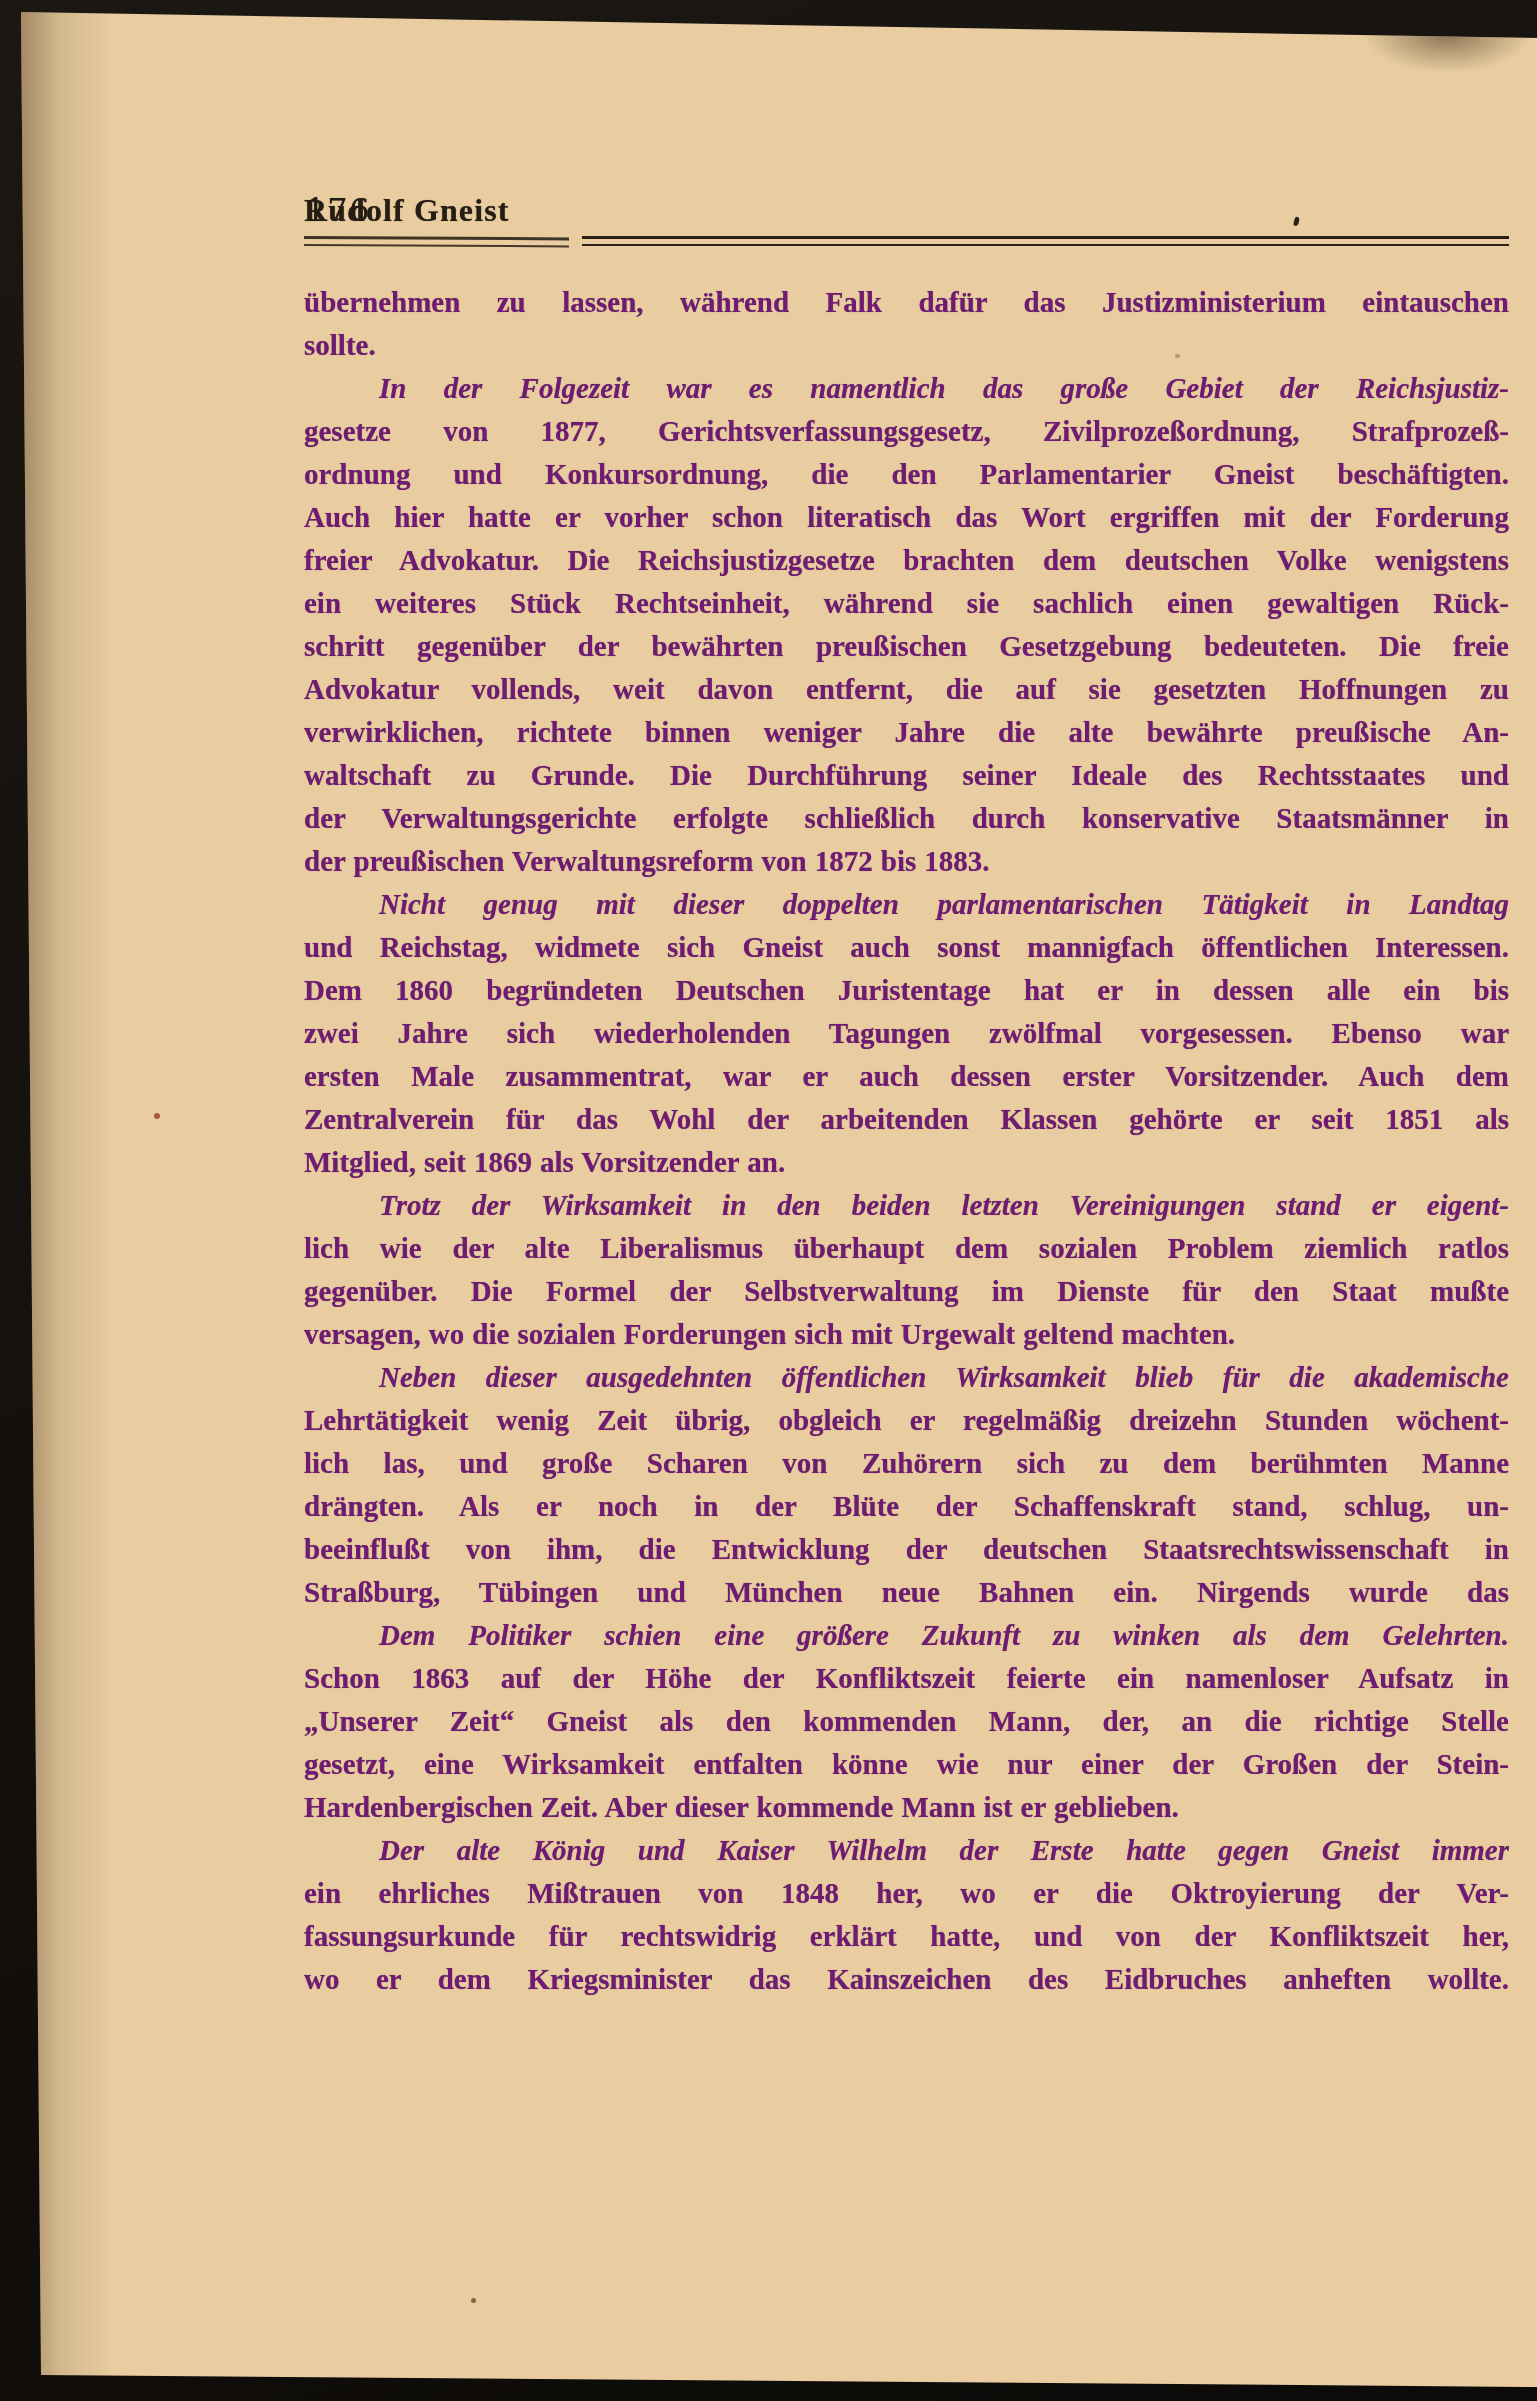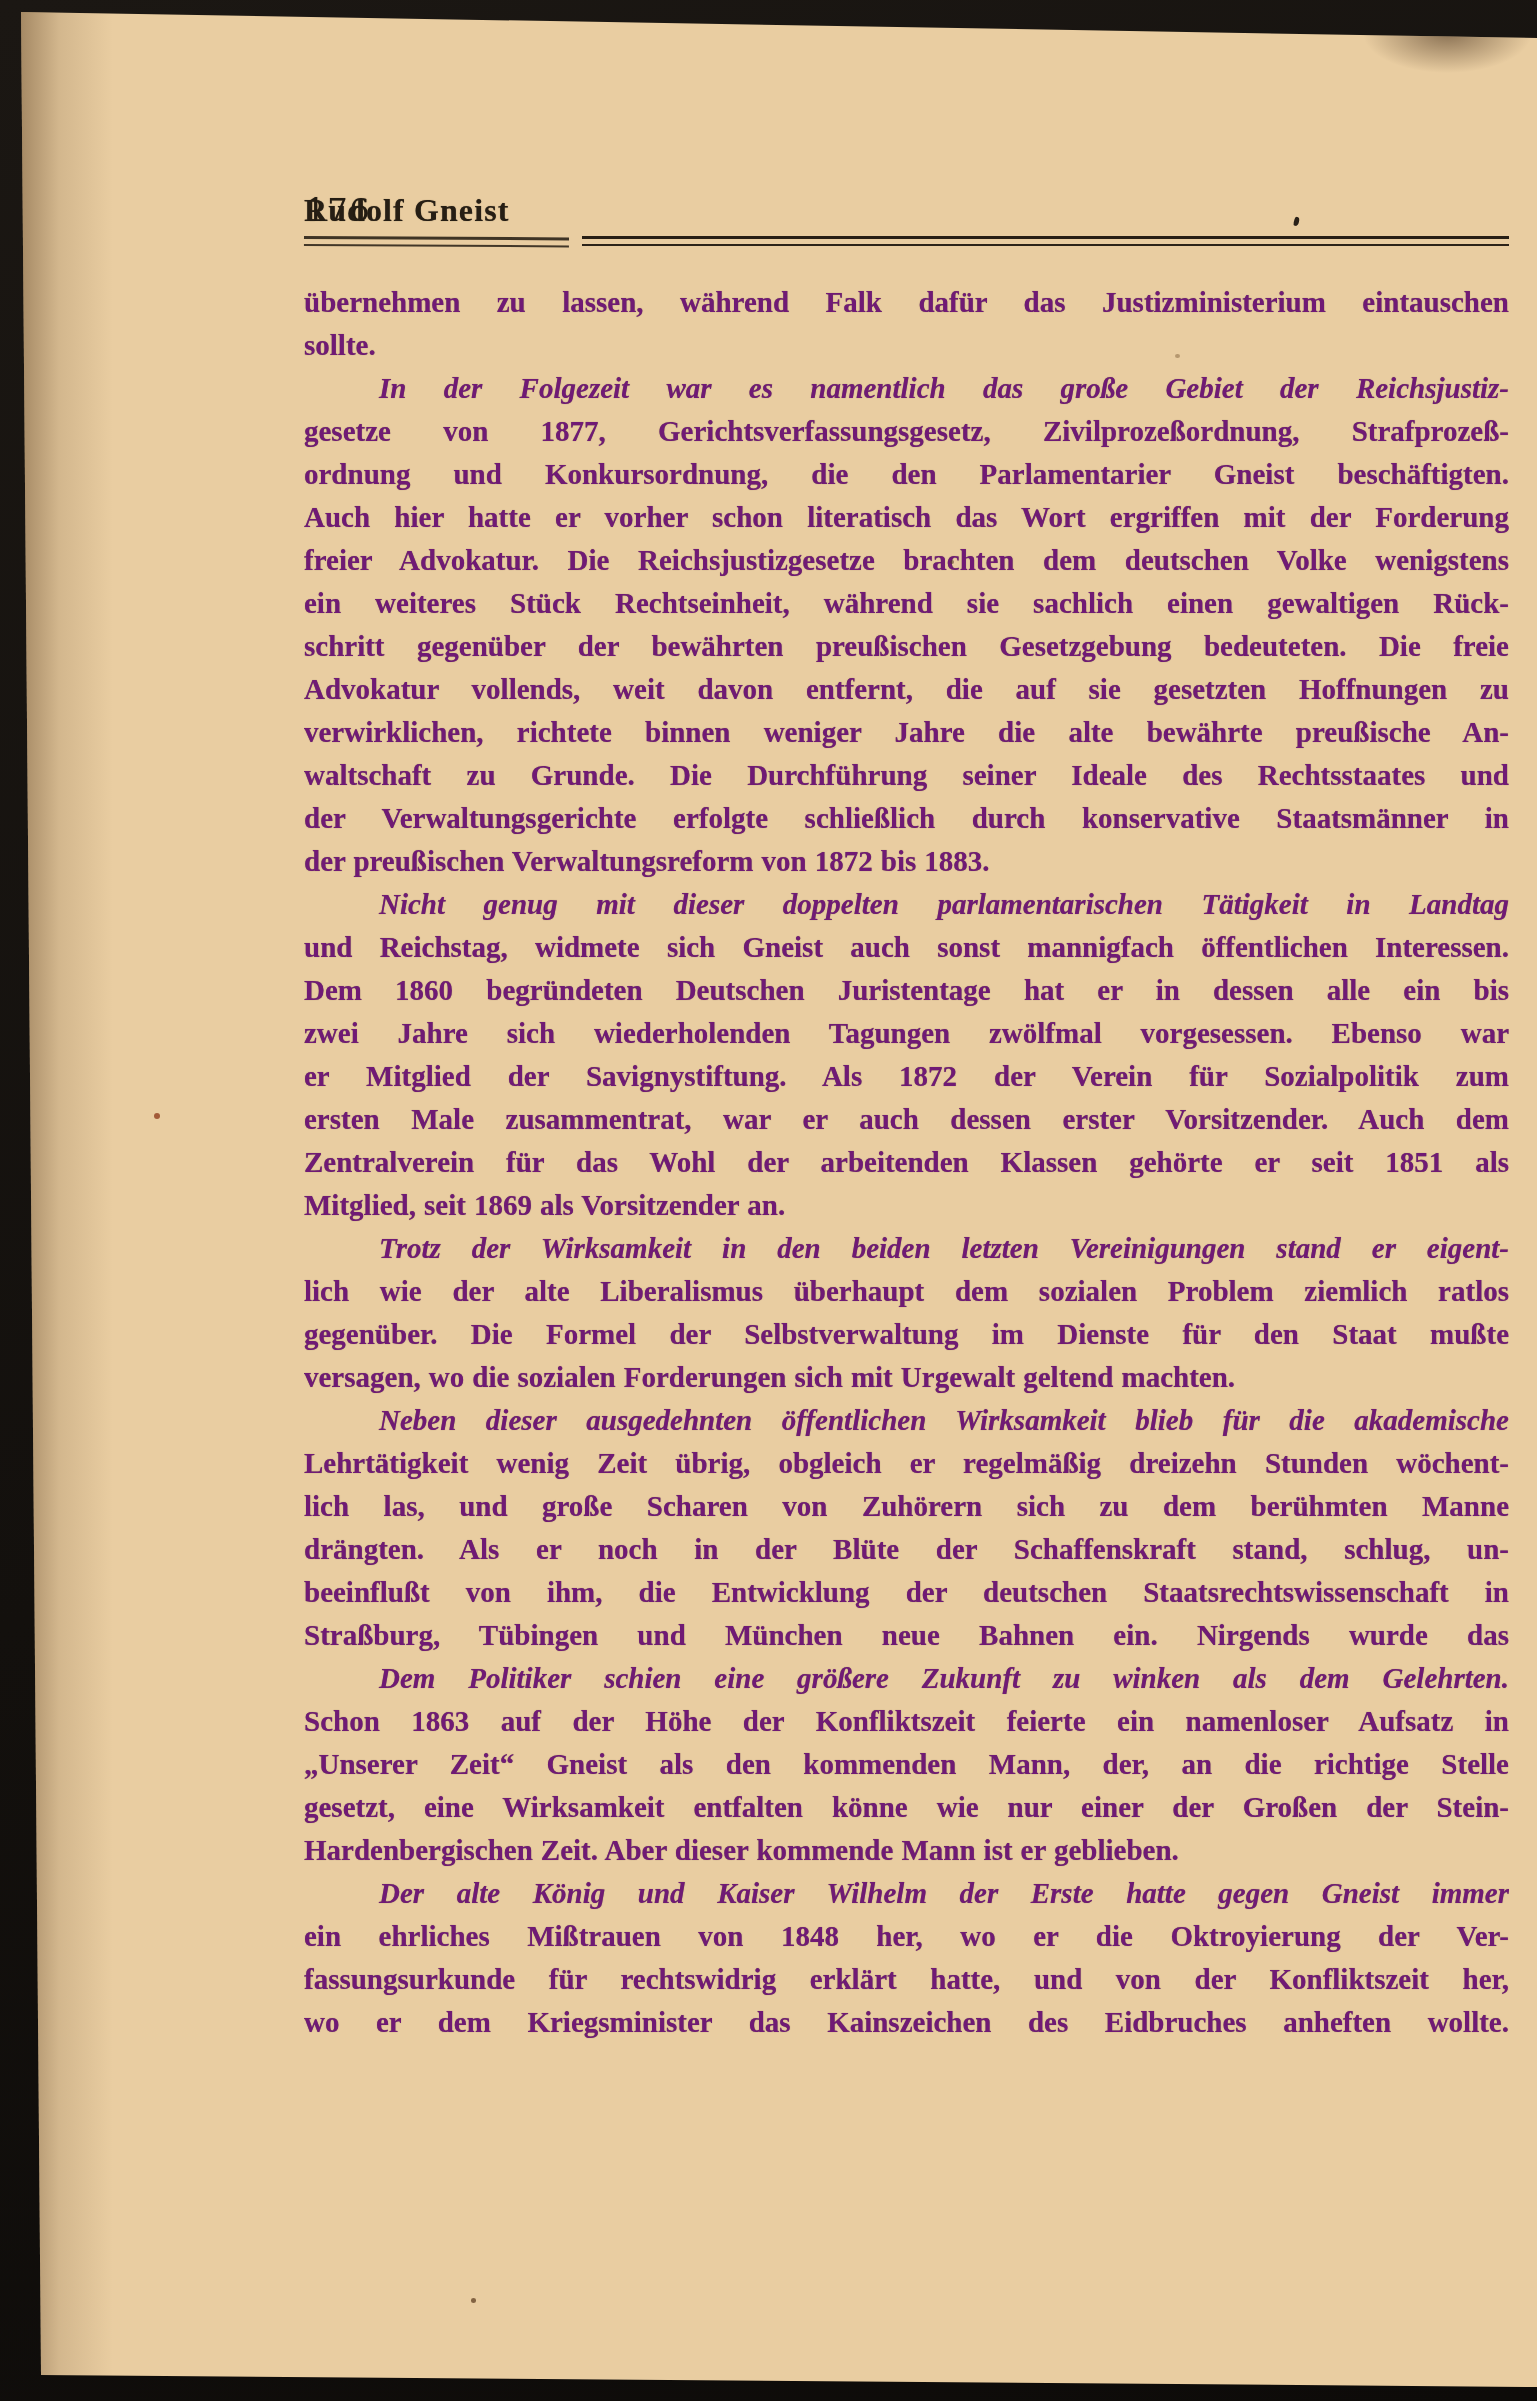--- a/index.html
+++ b/index.html
@@ -102,21 +102,20 @@
       <div class="ln">schritt gegenüber der bewährten preußischen Gesetzgebung bedeuteten.  Die freie</div>
       <div class="ln">Advokatur vollends, weit davon entfernt, die auf sie gesetzten Hoffnungen zu</div>
       <div class="ln">verwirklichen, richtete binnen weniger Jahre die alte bewährte preußische An-</div>
       <div class="ln">waltschaft zu Grunde.  Die Durchführung seiner Ideale des Rechtsstaates und</div>
       <div class="ln">der Verwaltungsgerichte erfolgte schließlich durch konservative Staatsmänner in</div>
       <div class="ln end">der preußischen Verwaltungsreform von 1872 bis 1883.</div>
       <div class="ln ind">Nicht genug mit dieser doppelten parlamentarischen Tätigkeit in Landtag</div>
       <div class="ln">und Reichstag, widmete sich Gneist auch sonst mannigfach öffentlichen Interessen.</div>
       <div class="ln">Dem 1860 begründeten Deutschen Juristentage hat er in dessen alle ein bis</div>
       <div class="ln">zwei Jahre sich wiederholenden Tagungen zwölfmal vorgesessen.  Ebenso war</div>
-      <div class="ln">er Mitglied der Savignystiftung.  Als 1872 der Verein für Sozialpolitik zum</div>
       <div class="ln">ersten Male zusammentrat, war er auch dessen erster Vorsitzender.  Auch dem</div>
       <div class="ln">Zentralverein für das Wohl der arbeitenden Klassen gehörte er seit 1851 als</div>
       <div class="ln end">Mitglied, seit 1869 als Vorsitzender an.</div>
       <div class="ln ind">Trotz der Wirksamkeit in den beiden letzten Vereinigungen stand er eigent-</div>
       <div class="ln">lich wie der alte Liberalismus überhaupt dem sozialen Problem ziemlich ratlos</div>
       <div class="ln">gegenüber.  Die Formel der Selbstverwaltung im Dienste für den Staat mußte</div>
       <div class="ln end">versagen, wo die sozialen Forderungen sich mit Urgewalt geltend machten.</div>
       <div class="ln ind">Neben dieser ausgedehnten öffentlichen Wirksamkeit blieb für die akademische</div>
       <div class="ln">Lehrtätigkeit wenig Zeit übrig, obgleich er regelmäßig dreizehn Stunden wöchent-</div>
       <div class="ln">lich las, und große Scharen von Zuhörern sich zu dem berühmten Manne</div>

